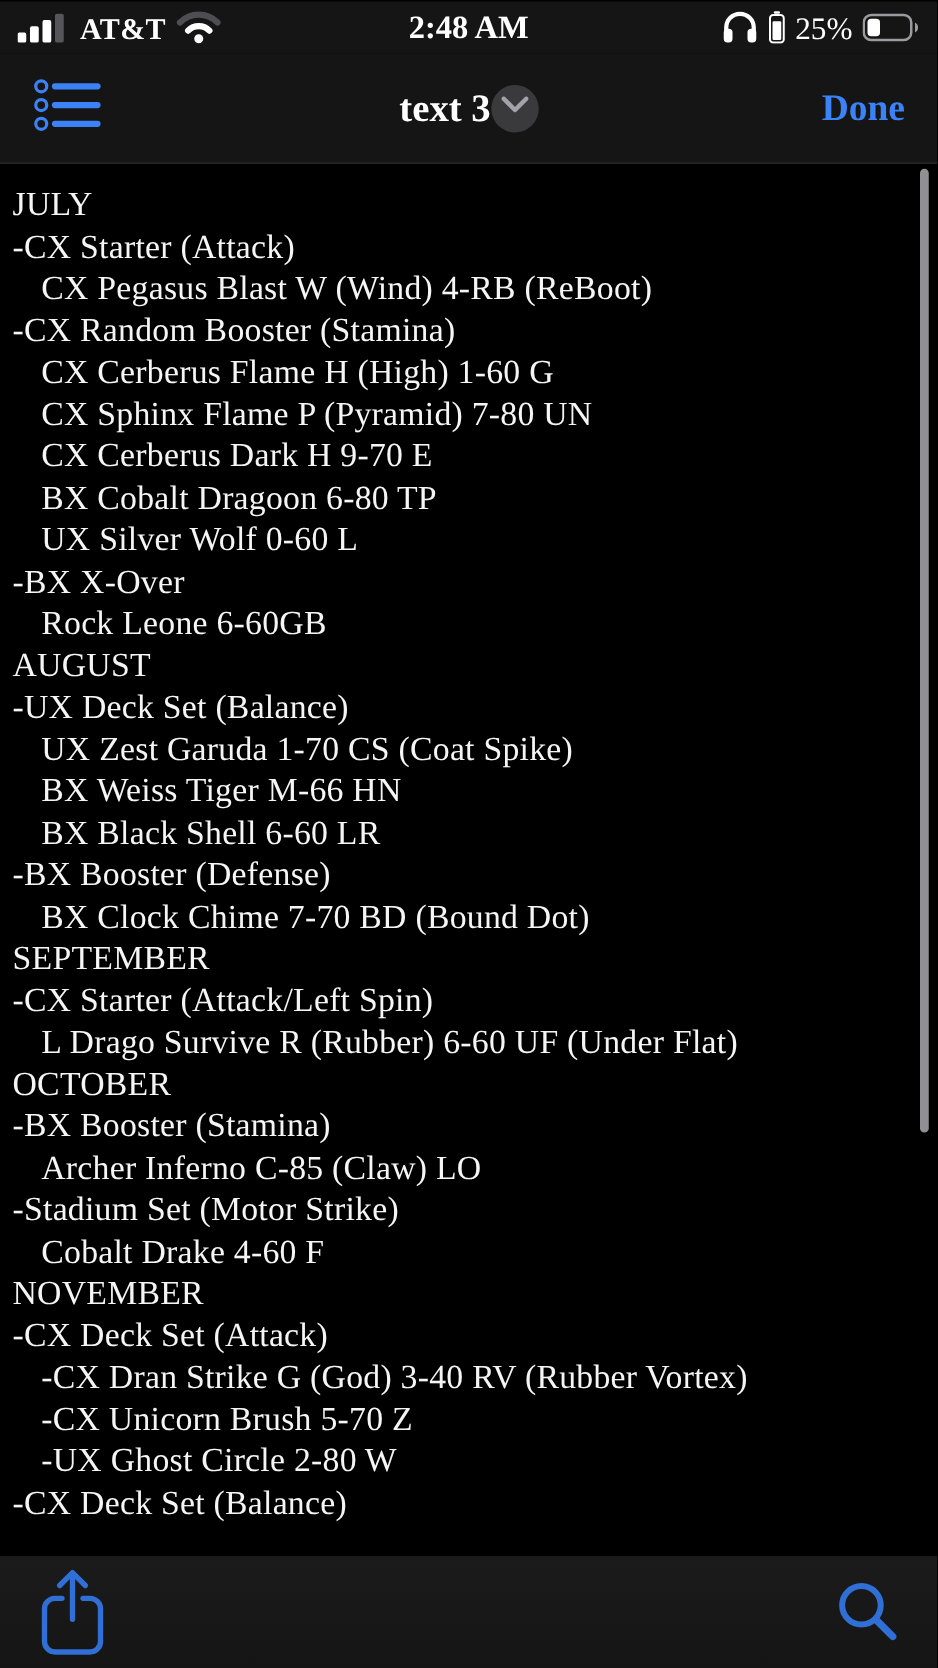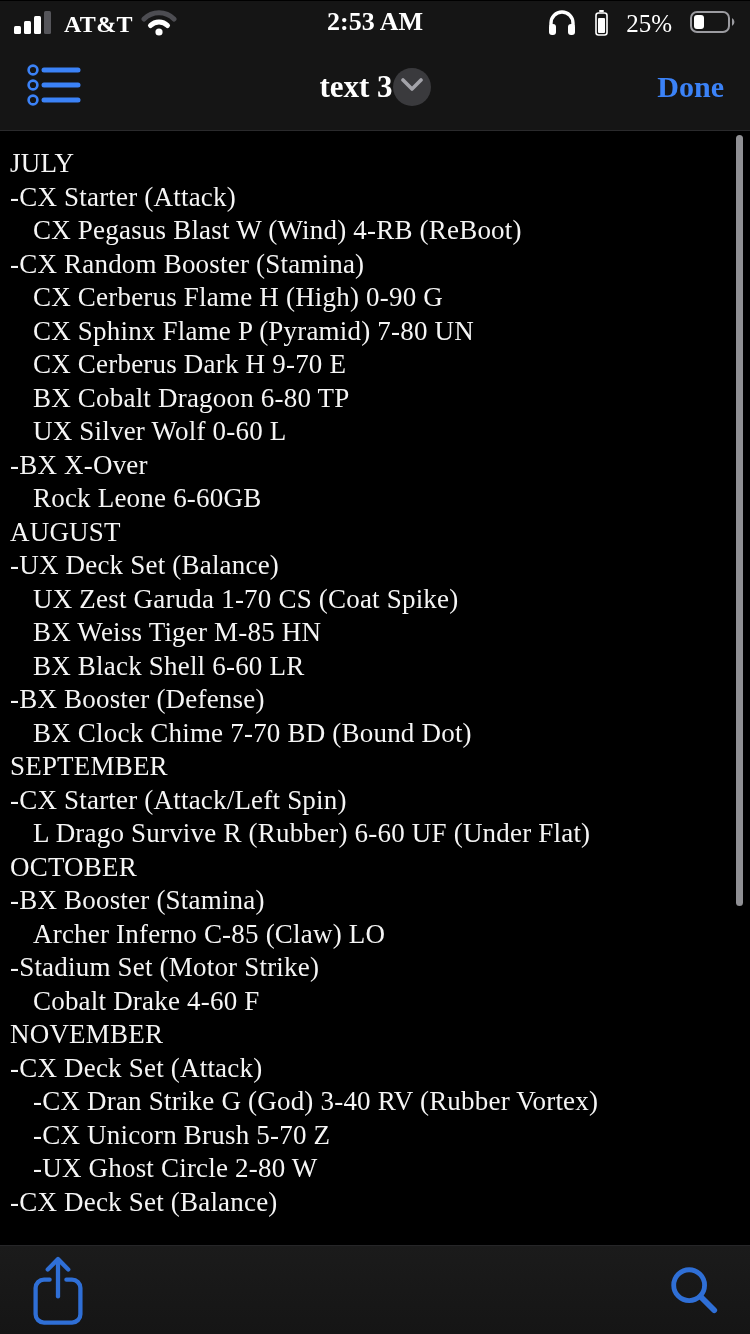--- a/index.html
+++ b/index.html
@@ -15,21 +15,21 @@
     background:var(--bar-bg);
     display:flex;align-items:center;justify-content:space-between;
     padding:0 14px;box-sizing:border-box;z-index:5;
   }
   .sb-left{display:flex;align-items:center;gap:8px;padding-top:4px;}
   .sb-carrier{font-size:24px;font-weight:600;letter-spacing:.3px;}
   .sb-time{
     position:absolute;left:0;right:0;top:6px;text-align:center;
     font-size:26px;font-weight:700;pointer-events:none;
   }
-  .sb-right{display:flex;align-items:center;gap:18px;padding-top:4px;z-index:2;}
+  .sb-right{display:flex;align-items:center;gap:8px;padding-top:4px;z-index:2;}
   .sb-pct{font-size:25px;font-weight:400;}
   
   .nav-bar{
     position:absolute;top:42px;left:0;right:0;height:88px;
     background:var(--bar-bg);
     border-bottom:1px solid #2a2a2c;
     display:flex;align-items:center;justify-content:space-between;
     padding:0 26px;box-sizing:border-box;z-index:5;
   }
   .nav-title-group{
@@ -88,21 +88,21 @@
       <span class="sb-carrier">AT&amp;T</span>
       <span>
         <svg width="36" height="27" viewBox="0 0 36 27">
           <path d="M3 10 A 21 21 0 0 1 33 10" fill="none" stroke="#4d4d52" stroke-width="5" stroke-linecap="round"></path>
           <path d="M9.5 16.5 A 12 12 0 0 1 26.5 16.5" fill="none" stroke="#fff" stroke-width="5" stroke-linecap="round"></path>
           <circle cx="18" cy="23" r="3.6" fill="#fff"></circle>
         </svg>
       </span>
     </div>
 
-    <div class="sb-time">2:53 AM</div>
+    <div class="sb-time">2:48 AM</div>
 
     <div class="sb-right">
       <span>
         <svg width="30" height="27" viewBox="0 0 30 27">
           <path d="M4 17 v-3 a 11 11 0 0 1 22 0 v3" fill="none" stroke="#fff" stroke-width="3.4"></path>
           <rect x="2" y="15" width="7" height="11" rx="3" fill="#fff"></rect>
           <rect x="21" y="15" width="7" height="11" rx="3" fill="#fff"></rect>
         </svg>
       </span>
       <span>
@@ -149,31 +149,31 @@
     </div>
 
     <div class="done-btn">Done</div>
   </div>
 
   <div class="note-body" id="note-body">
       <div class="line">JULY</div>
       <div class="line">-CX Starter (Attack)</div>
       <div class="line ind1">CX Pegasus Blast W (Wind) 4-RB (ReBoot)</div>
       <div class="line">-CX Random Booster (Stamina)</div>
-      <div class="line ind1">CX Cerberus Flame H (High) 0-90 G</div>
+      <div class="line ind1">CX Cerberus Flame H (High) 1-60 G</div>
       <div class="line ind1">CX Sphinx Flame P (Pyramid) 7-80 UN</div>
       <div class="line ind1">CX Cerberus Dark H 9-70 E</div>
       <div class="line ind1">BX Cobalt Dragoon 6-80 TP</div>
       <div class="line ind1">UX Silver Wolf 0-60 L</div>
       <div class="line">-BX X-Over</div>
       <div class="line ind1">Rock Leone 6-60GB</div>
       <div class="line">AUGUST</div>
       <div class="line">-UX Deck Set (Balance)</div>
       <div class="line ind1">UX Zest Garuda 1-70 CS (Coat Spike)</div>
-      <div class="line ind1">BX Weiss Tiger M-85 HN</div>
+      <div class="line ind1">BX Weiss Tiger M-66 HN</div>
       <div class="line ind1">BX Black Shell 6-60 LR</div>
       <div class="line">-BX Booster (Defense)</div>
       <div class="line ind1">BX Clock Chime 7-70 BD (Bound Dot)</div>
       <div class="line">SEPTEMBER</div>
       <div class="line">-CX Starter (Attack/Left Spin)</div>
       <div class="line ind1">L Drago Survive R (Rubber) 6-60 UF (Under Flat)</div>
       <div class="line">OCTOBER</div>
       <div class="line">-BX Booster (Stamina)</div>
       <div class="line ind1">Archer Inferno C-85 (Claw) LO</div>
       <div class="line">-Stadium Set (Motor Strike)</div>

